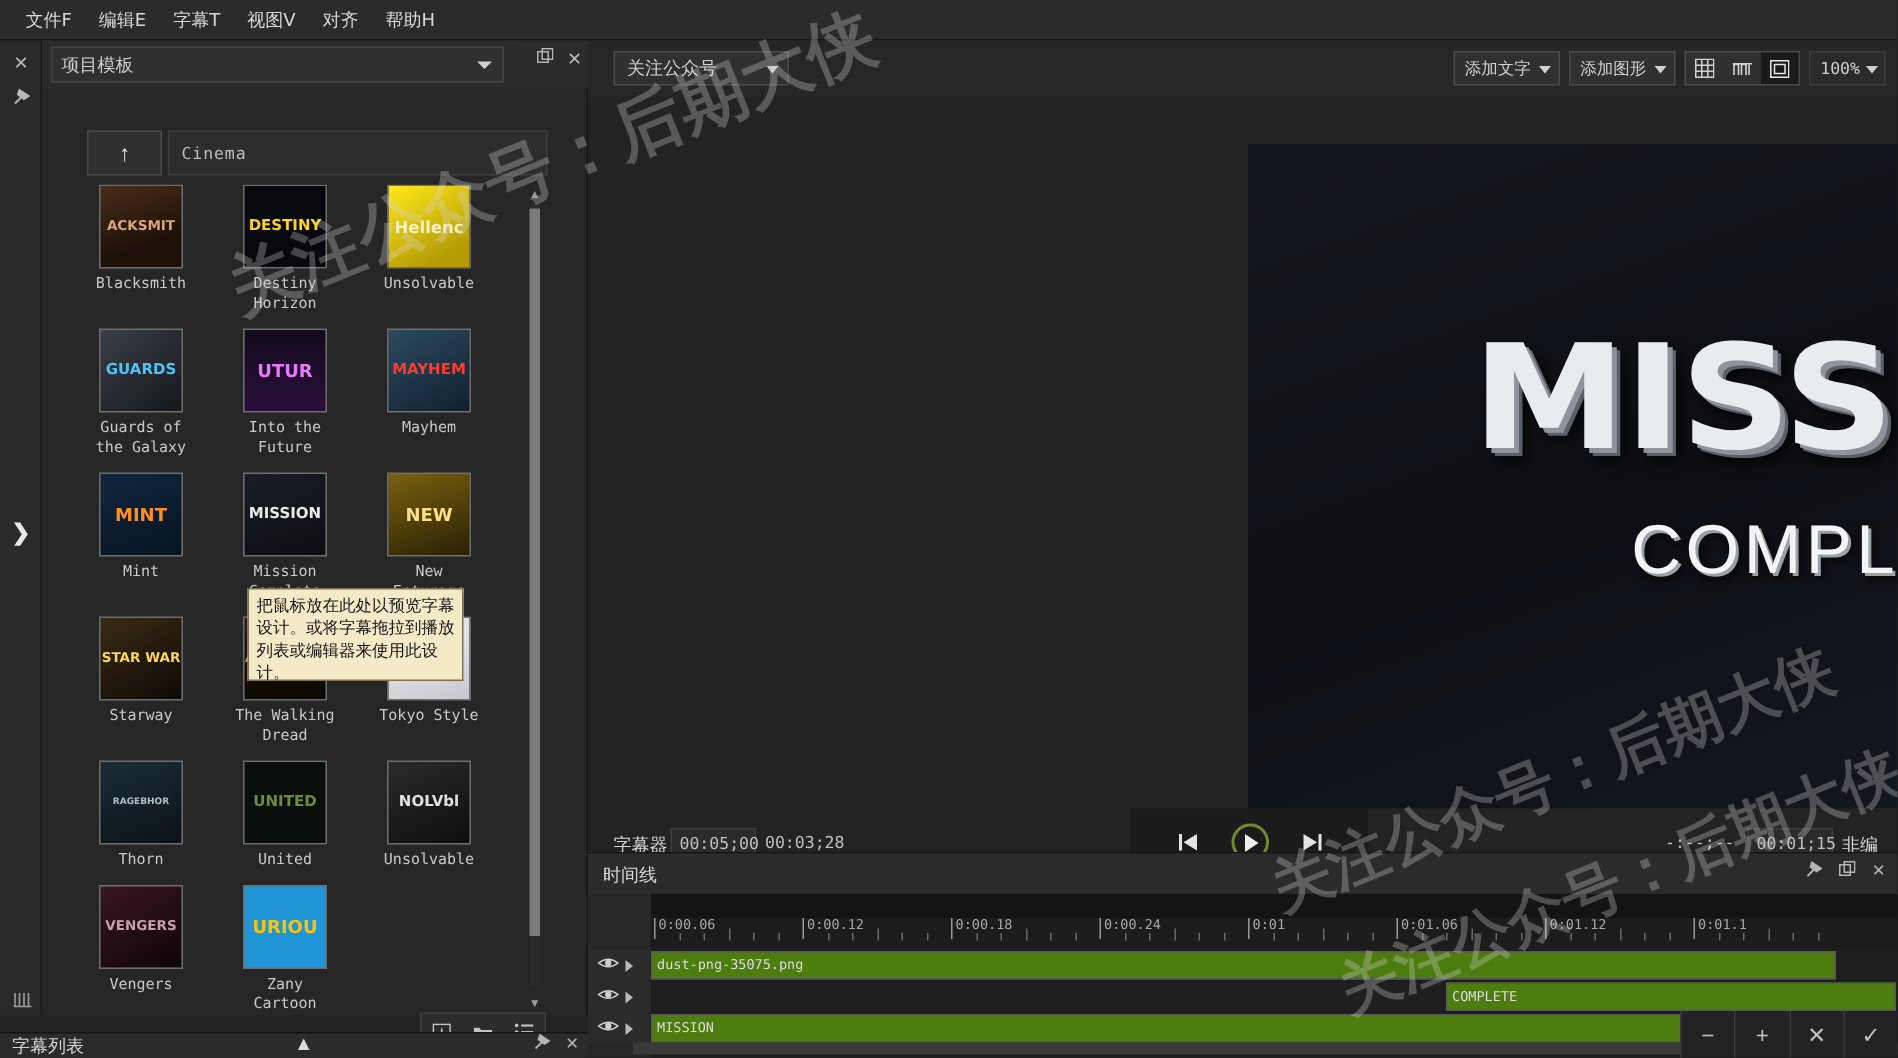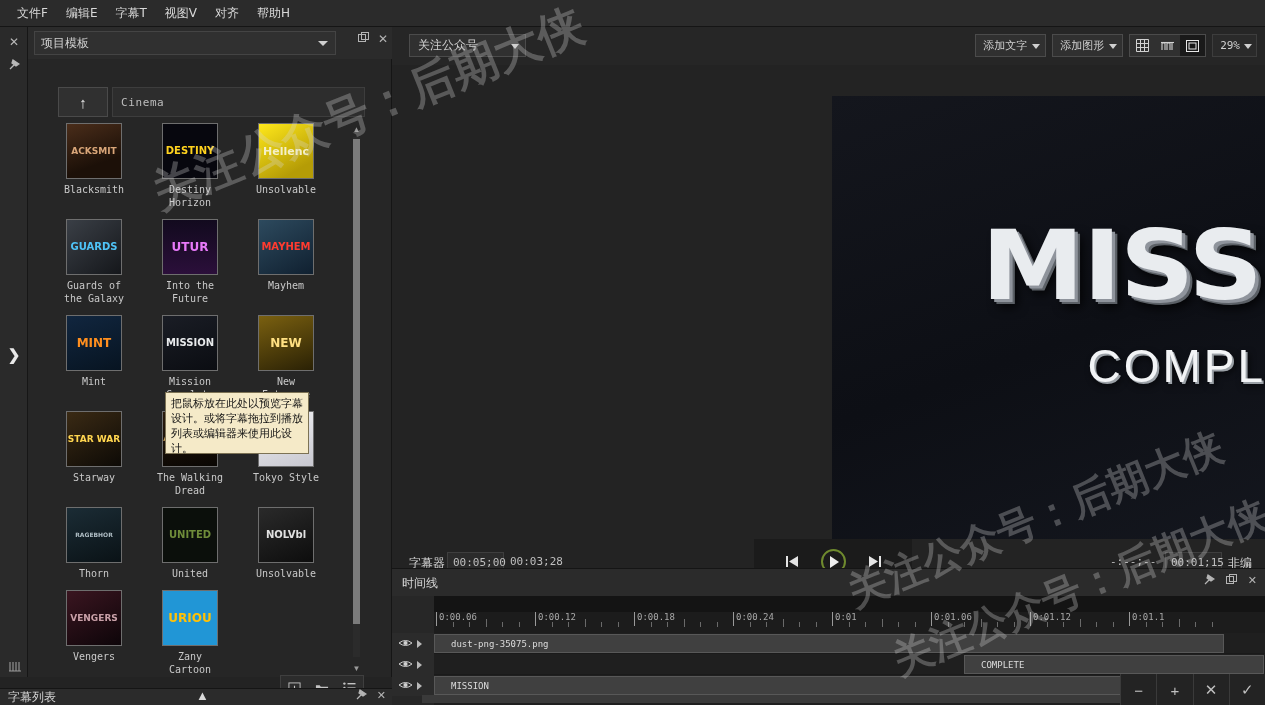--- a/index.html
+++ b/index.html
@@ -187,23 +187,23 @@
   .ruler .lbl { position:absolute; top:16px; color:#a9a9a9; font-size:9px;
                 font-family:"DejaVu Sans Mono", monospace; white-space:nowrap; }
   .ruler .major { position:absolute; top:16px; width:1px; height:14px; background:#9a9a9a; }
   .tracks { position:absolute; left:0; top:37px; width:873px; height:58px; }
   .trk { position:relative; height:21px; border-bottom:1px solid #1a1a1a; }
   .trk .ctrl { position:absolute; left:0; top:0; width:42px; height:21px;
                background:#2b2b2b; display:flex; align-items:center; gap:4px; padding-left:6px; }
   .eye { color:#cfcfcf; font-size:10px; }
   .tri-r { width:0;height:0;border-left:5px solid #b9b9b9;
            border-top:4px solid transparent;border-bottom:4px solid transparent; }
-  .clip { position:absolute; top:1px; height:19px; background:#404040;
+  .clip { position:absolute; top:1px; height:19px; background:#4d7c0f;
           border:1px solid #585858; color:#dcdcdc; font-size:9px; display:flex;
-          align-items:center; padding-left:16px;
+          align-items:center; padding-left:3px;
           font-family:"DejaVu Sans Mono", monospace; }
   .hscroll { position:absolute; left:30px; top:99px; width:1050px; height:8px;
              background:#3a3a3a; }
   .tl-foot { position:absolute; right:0; top:78px; width:145px; height:32px;
              background:#232323; display:flex; }
   .fbtn { flex:1; display:flex; align-items:center; justify-content:center;
           color:#c0c0c0; font-size:15px; border-left:1px solid #3a3a3a; }
 
   
   .wm { position:absolute; color:rgba(215,215,215,.30); font-weight:bold;
@@ -454,21 +454,21 @@
               </svg>
           </div>
           <div class="icbtn active">
             <svg width="13" height="12" viewBox="0 0 13 12">
                 <rect x="0.5" y="0.5" width="12" height="11" stroke="#e8e8e8" fill="none"></rect>
                 <rect x="3" y="3" width="7" height="6" stroke="#e8e8e8" fill="none"></rect>
               </svg>
           </div>
         </div>
         <div class="zoombox">
-          <span>29%</span>
+          <span>100%</span>
           <span class="caret"></span>
         </div>
       </div>
     </div>
 
     <div class="canvas">
       <div class="mission">MISSION</div>
       <div class="complete">COMPLETE</div>
     </div>
 

